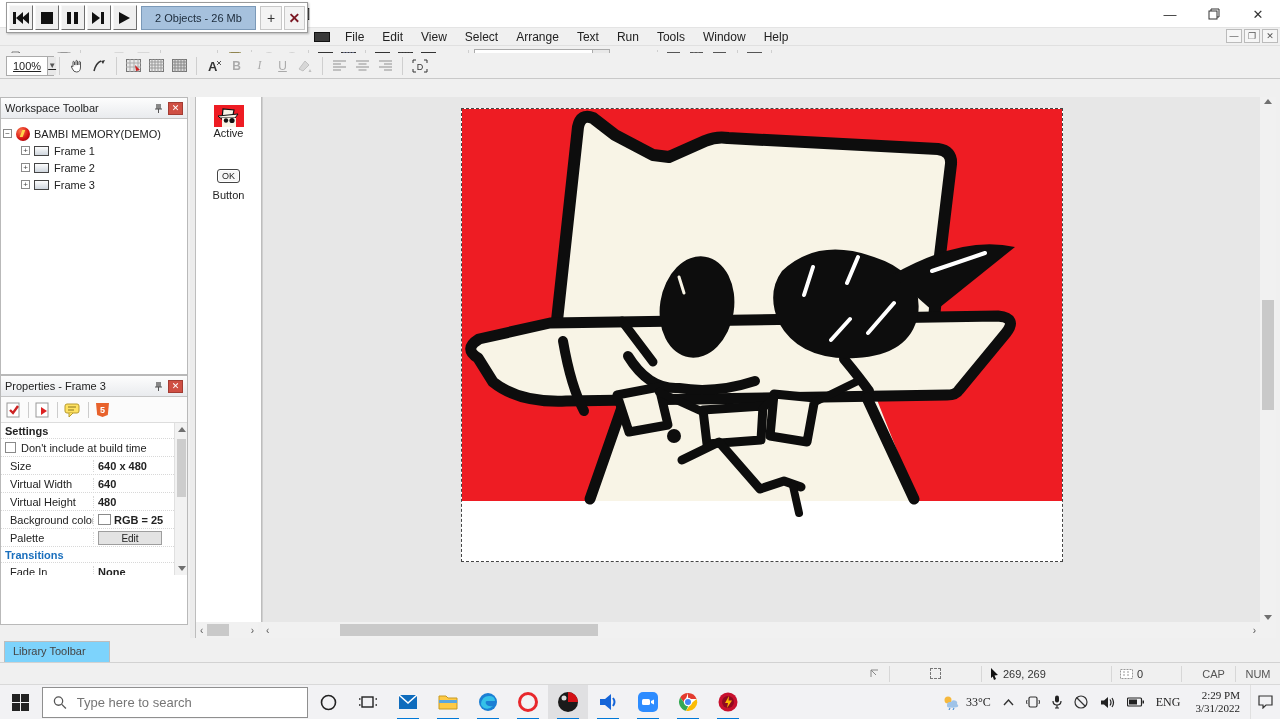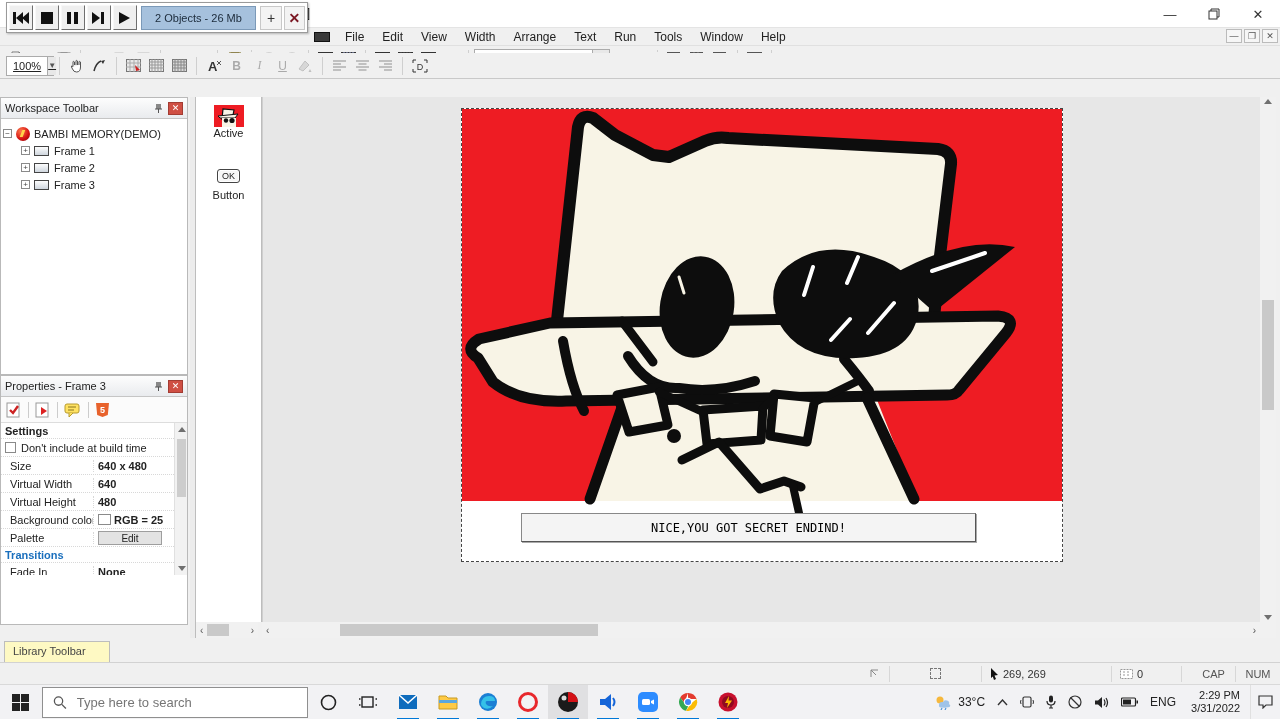--- a/index.html
+++ b/index.html
@@ -58,21 +58,21 @@
   .phead { font-weight:bold; font-size:11px; padding:2px 0 1px 4px; border-bottom:1px dotted #d8d8d8; }
   .plink { color:#1a6fbd; }
   .checkbox { width:11px; height:11px; border:1px solid #8a8a8a; background:#fff; margin:0 5px 0 4px; flex:none; }
   .swatch { width:13px; height:11px; border:1px solid #8a8a8a; background:#fff; margin-right:3px; flex:none; }
   .editbtn { width:64px; height:14px; background:#e3e3e3; border:1px solid #9e9e9e; font-size:10px; text-align:center; line-height:13px; font-weight:normal; }
   .vsb { position:absolute; right:0; top:0; width:13px; height:100%; background:#f2f2f2; border-left:1px solid #e0e0e0; }
   .vsb .arr { position:absolute; left:0; width:13px; height:13px; display:flex; align-items:center; justify-content:center; }
   .tri-up { width:0; height:0; border-left:4px solid transparent; border-right:4px solid transparent; border-bottom:5px solid #707070; }
   .tri-dn { width:0; height:0; border-left:4px solid transparent; border-right:4px solid transparent; border-top:5px solid #707070; }
   .desc { border-top:1px solid #9f9f9f; background:#fff; padding:3px 5px; font-size:11px; height:48px; }
-  .librarytab { position:absolute; left:4px; top:544px; width:106px; height:21px; background:#fef9c3; border:1px solid #bdbdbd; border-bottom:none; font-size:11px; color:#444; padding:3px 0 0 8px; }
+  .librarytab { position:absolute; left:4px; top:544px; width:106px; height:21px; background:#7dd3fc; border:1px solid #bdbdbd; border-bottom:none; font-size:11px; color:#444; padding:3px 0 0 8px; }
 
   
   .splitter { position:absolute; left:190px; top:97px; width:6px; height:541px; background:#ececec; border-right:1px solid #bdbdbd; }
   .objpanel { position:absolute; left:196px; top:97px; width:66px; height:525px; background:#fff; border-right:1px solid #bdbdbd; text-align:center; }
   .objitem { margin-top:8px; font-size:11px; color:#222; }
   .okicon { display:inline-block; border:1px solid #444; border-radius:3px; padding:1px 4px; font-size:9px; background:#f6f6f6; box-shadow:0 0 0 1px #fff inset; }
   .mini-sb { position:absolute; left:196px; top:622px; width:62px; height:16px; background:#f1f1f1; display:flex; align-items:center; }
 
   
   .canvas { position:absolute; left:262px; top:97px; width:998px; height:525px; background:#e7e7e7; border-left:1px solid #cfcfcf; overflow:hidden; }
@@ -89,21 +89,21 @@
   .statusbar { position:absolute; left:0; top:662px; width:1280px; height:22px; background:#f0f0f0; border-top:1px solid #d2d2d2; display:flex; align-items:center; font-size:11px; color:#333; }
   .scell { height:16px; border-right:1px solid #d7d7d7; display:flex; align-items:center; padding:0 8px; gap:4px; }
 
   
   .taskbar { position:absolute; left:0; top:684px; width:1280px; height:35px; background:#f2f2f4; border-top:1px solid #d9d9d9; display:flex; align-items:center; }
   .tb-icon { width:40px; height:35px; display:flex; align-items:center; justify-content:center; position:relative; }
   .running:after { content:""; position:absolute; left:9px; right:9px; bottom:0; height:2px; background:#0078d7; }
   .tb-active { background:#e0e0e2; }
   .searchbox { width:266px; height:31px; background:#fff; border:1px solid #8f8f8f; display:flex; align-items:center; margin-left:2px; }
   .searchbox input { border:none; outline:none; font-size:13px; color:#444; width:250px; font-family:"Liberation Sans",sans-serif; background:transparent; }
-  .tray { margin-left:auto; display:flex; align-items:center; gap:2px; }
+  .tray { margin-left:auto; display:flex; align-items:center; gap:2px;font-family:Liberation Serif, serif; }
   .tray-item { display:flex; align-items:center; justify-content:center; padding:0 5px; height:35px; font-size:12px; color:#222; }
   .clock { text-align:right; font-size:11px; line-height:13px; padding:0 8px; }
   .notif { width:30px; height:35px; display:flex; align-items:center; justify-content:center; border-left:1px solid #e0e0e0; }
 
   svg { display:block; }
 </style>
 </head>
 <body>
 
 <div class="titlebar">
@@ -154,21 +154,21 @@
   <div style="flex:1"></div>
   <div class="pb-small">+</div>
   <div class="pb-small pb-x">✕</div>
 </div>
 
 <div class="menubar">
   <div class="mdi-icon" style="margin-left:314px;"></div>
   <div class="menu-item">File</div>
   <div class="menu-item">Edit</div>
   <div class="menu-item">View</div>
-  <div class="menu-item">Width</div>
+  <div class="menu-item">Select</div>
   <div class="menu-item">Arrange</div>
   <div class="menu-item">Text</div>
   <div class="menu-item">Run</div>
   <div class="menu-item">Tools</div>
   <div class="menu-item">Window</div>
   <div class="menu-item">Help</div>
 </div>
 <div class="mdi-controls">
   <div class="mdi-btn">—</div>
   <div class="mdi-btn">❐</div>
@@ -586,21 +586,20 @@
         <path d="M155,286 L197,278 L206,316 L167,323 Z" fill="#f8f4e6" stroke="#0d0d0d" stroke-width="9"></path>
         <path d="M241,301 L301,297 L299,331 L245,335 Z" fill="#f8f4e6" stroke="#0d0d0d" stroke-width="9"></path>
         <path d="M312,285 L353,289 L345,333 L308,327 Z" fill="#f8f4e6" stroke="#0d0d0d" stroke-width="9"></path>
         <path d="M197,283 L241,303 M301,299 L312,289 M353,293 L398,271" fill="none" stroke="#0d0d0d" stroke-width="8"></path>
 
         <circle cx="212" cy="327" r="7" fill="#0d0d0d"></circle>
         <path d="M220,351 L257,333 L298,380 L322,372 L339,378" fill="none" stroke="#0d0d0d" stroke-width="9"></path>
         <path d="M331,377 L337,404" fill="none" stroke="#0d0d0d" stroke-width="8"></path>
       </g>
     </svg>
-    <div class="objbutton">NICE,YOU GOT SECRET ENDIND!</div>
   </div>
 </div>
 
 <div class="hsb">
   <span class="sbarrow">‹</span>
   <div class="hsb-thumb"></div>
   <span class="sbarrow" style="margin-left:auto;">›</span>
 </div>
 <div class="vsb2">
   <div style="position:absolute;top:2px;left:4px;" class="tri-up"></div>

